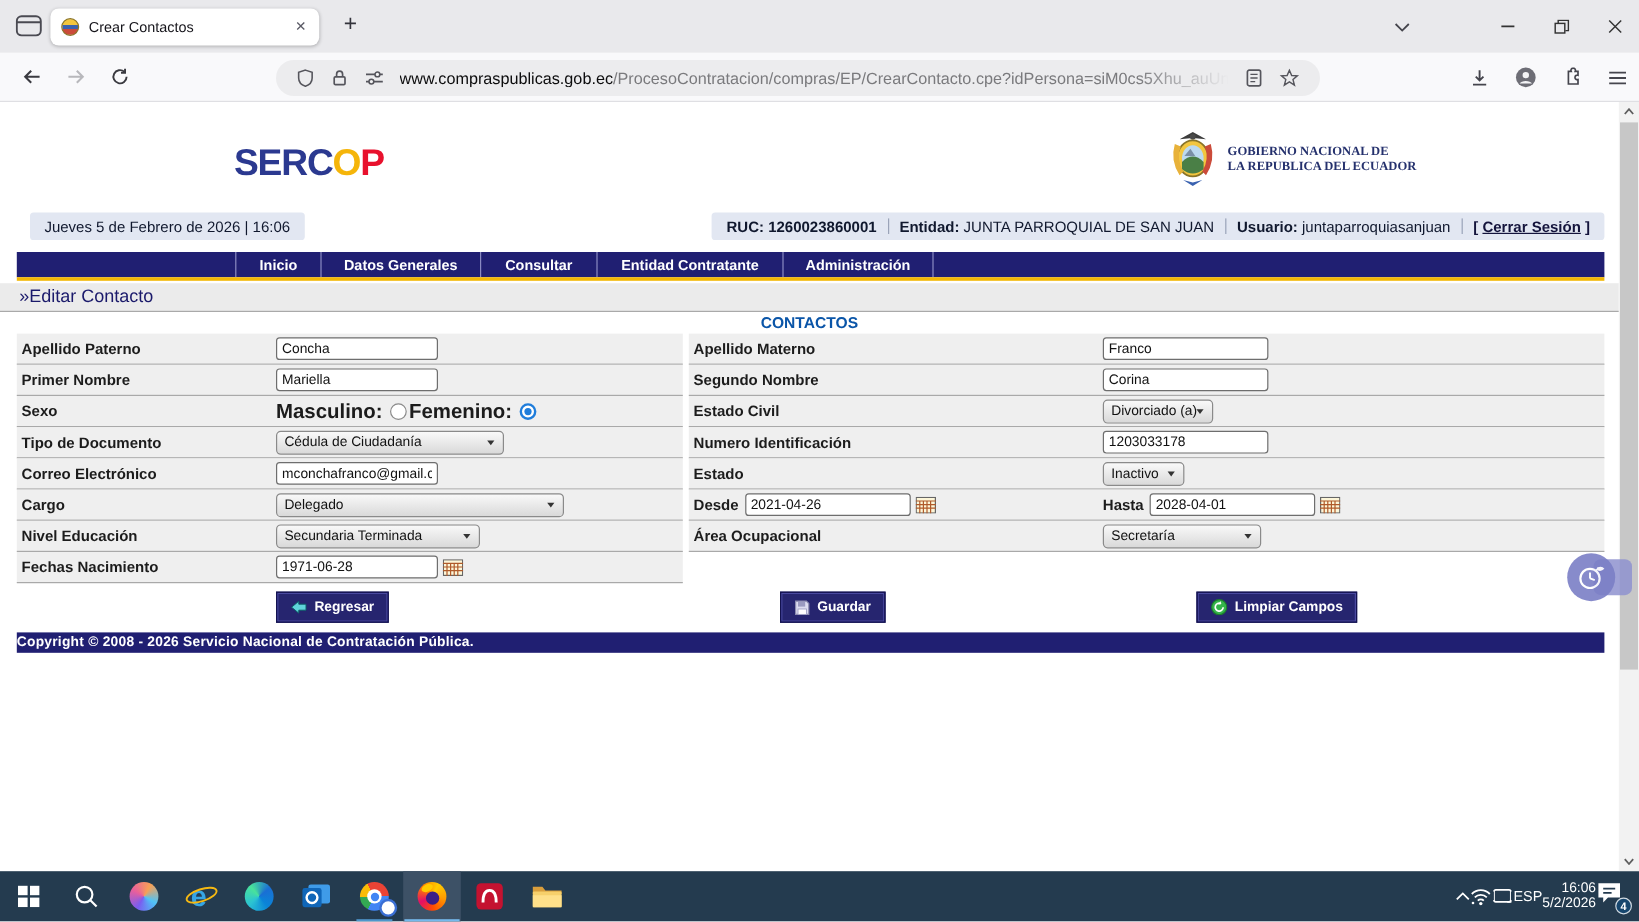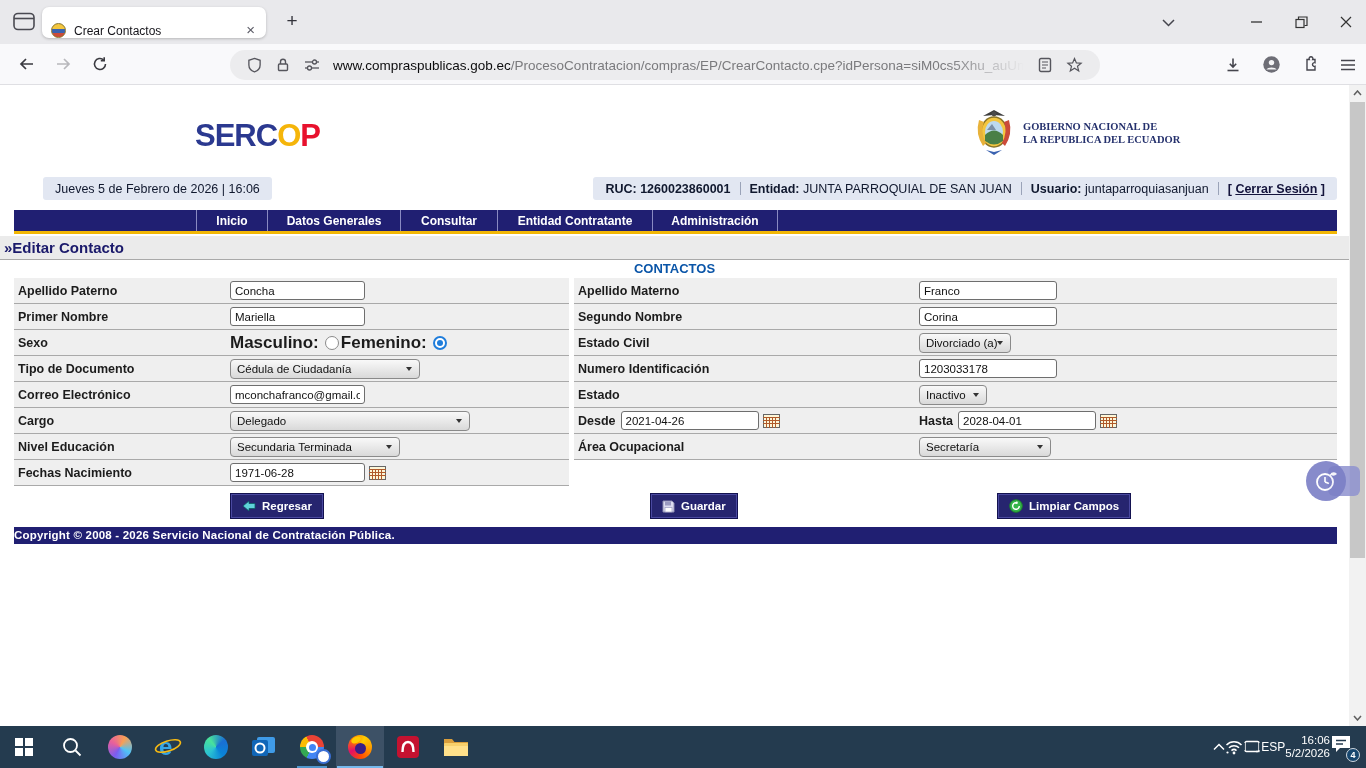--- a/index.html
+++ b/index.html
@@ -3,21 +3,21 @@
 <meta charset="utf-8">
 <style>
   * { margin:0; padding:0; box-sizing:border-box; }
   html,body { width:1366px; height:768px; overflow:hidden; font-family:"Liberation Sans", sans-serif; background:#fff; }
   .screen { position:relative; width:1366px; height:768px; }
 
   
   .titlebar { position:relative; height:44px; background:#e9e9ec; }
   .fxview { position:absolute; left:13px; top:12px; width:22px; height:19px; }
   .tab { position:absolute; left:42px; top:7px; width:224px; height:31px; background:#fff; border-radius:7px;
-         box-shadow:0 1px 3px rgba(0,0,0,.22); display:flex; align-items:flex-end; padding:0 9px; }
+         box-shadow:0 1px 3px rgba(0,0,0,.22); display:flex; align-items:center; padding:0 9px; }
   .favicon { width:15px; height:15px; border-radius:50%; background:linear-gradient(180deg,#f3c63f 0 38%,#3a62b0 38% 66%,#cb4b3a 66%); border:1px solid #8a7428; flex:0 0 auto; }
   .tab-title { flex:1; font-size:12px; color:#15141a; margin-left:8px; white-space:nowrap; overflow:hidden; }
   .tab-close { font-size:15px; color:#5b5b66; padding:0 2px; cursor:default; }
   .newtab { position:absolute; left:280px; top:10px; font-size:19px; color:#33333b; width:24px; text-align:center; }
   .tb-right { position:absolute; right:8px; top:0; height:44px; display:flex; align-items:center; gap:24px; }
   .alltabs { margin-right:52px; }
   .winctl { display:flex; align-items:center; gap:32px; margin-right:6px; }
 
   
   .toolbar { position:relative; height:41px; background:#f9f9fb; border-bottom:1px solid #dfdfe3; }
@@ -35,34 +35,34 @@
   .viewport { position:relative; width:1366px; height:641px; background:#fff; overflow:hidden; }
 
   .sercop-logo { position:absolute; left:195px; top:33px; font-size:31px; font-weight:bold; letter-spacing:-1px; color:#2b3990; }
   .sercop-logo .o { color:#f5b50a; } .sercop-logo .p { color:#e8112d; }
   .site-title { position:absolute; left:0; top:36px; width:1280px; text-align:center; font-size:25px; font-weight:bold; color:#1b1566; }
   .gov { position:absolute; left:973px; top:23px; display:flex; align-items:center; gap:8px; }
   .gov-text { font-family:"Liberation Serif", serif; font-size:10.5px; font-weight:bold; color:#25316d; line-height:13px; }
 
   .infobar { position:absolute; top:92px; left:0; width:1349px; height:24px; font-size:12.5px; color:#10182e; }
   .pill { position:absolute; background:#e2e7f2; border-radius:3px; height:23px; display:flex; align-items:center; padding:0 12px; white-space:nowrap; }
-  .pill-left { left:43px; }
+  .pill-left { left:25px; }
   .pill-right { right:12px; }
   .pill b { font-weight:bold; }
   .sep { display:inline-block; width:1px; height:13px; background:#9aa3b8; margin:0 9px; }
   .logout { font-weight:bold; color:#14143c; }
   .logout u { text-decoration:underline; }
 
   .mainnav { position:absolute; top:125px; left:14px; width:1323px; height:21px; background:#201f72; display:flex; align-items:stretch; }
   .mainnav .lead { width:182px; }
   .nav-item { display:flex; align-items:center; justify-content:center; color:#fff; font-size:12px; font-weight:bold; border-left:1px solid #8a8ac2; }
   .goldline { position:absolute; top:146px; left:14px; width:1323px; height:3px; background:#f2b705; }
 
   .breadcrumb { position:absolute; top:151px; left:0; width:1349px; height:24px; background:#ebebeb; border-bottom:1px solid #a9a9a9;
-                display:flex; align-items:center; padding-left:4px; font-size:15px; font-weight:bold; color:#1b1a6b; }
+                display:flex; align-items:center; padding-left:16px; font-size:15px; font-weight:normal; color:#1b1a6b; }
   .section-title { position:absolute; top:176px; left:0; width:1349px; height:17px; text-align:center; font-size:13px; font-weight:bold; color:#0a55a8; background:#fff; }
 
   .formgrid { position:absolute; top:193px; left:14px; width:1323px; }
   .frow { display:flex; height:26px; }
   .half { background:#efefef; border-bottom:1px solid #a9a9a9; display:flex; align-items:center; }
   .half-l { width:555px; margin-right:5px; }
   .half-r { flex:1; position:relative; }
   .half.blank { background:#fff; border-bottom:none; }
   .flabel { font-size:12.5px; font-weight:bold; color:#1c1c1c; padding-left:4px; white-space:nowrap; }
   .half-l .flabel { width:216px; }

